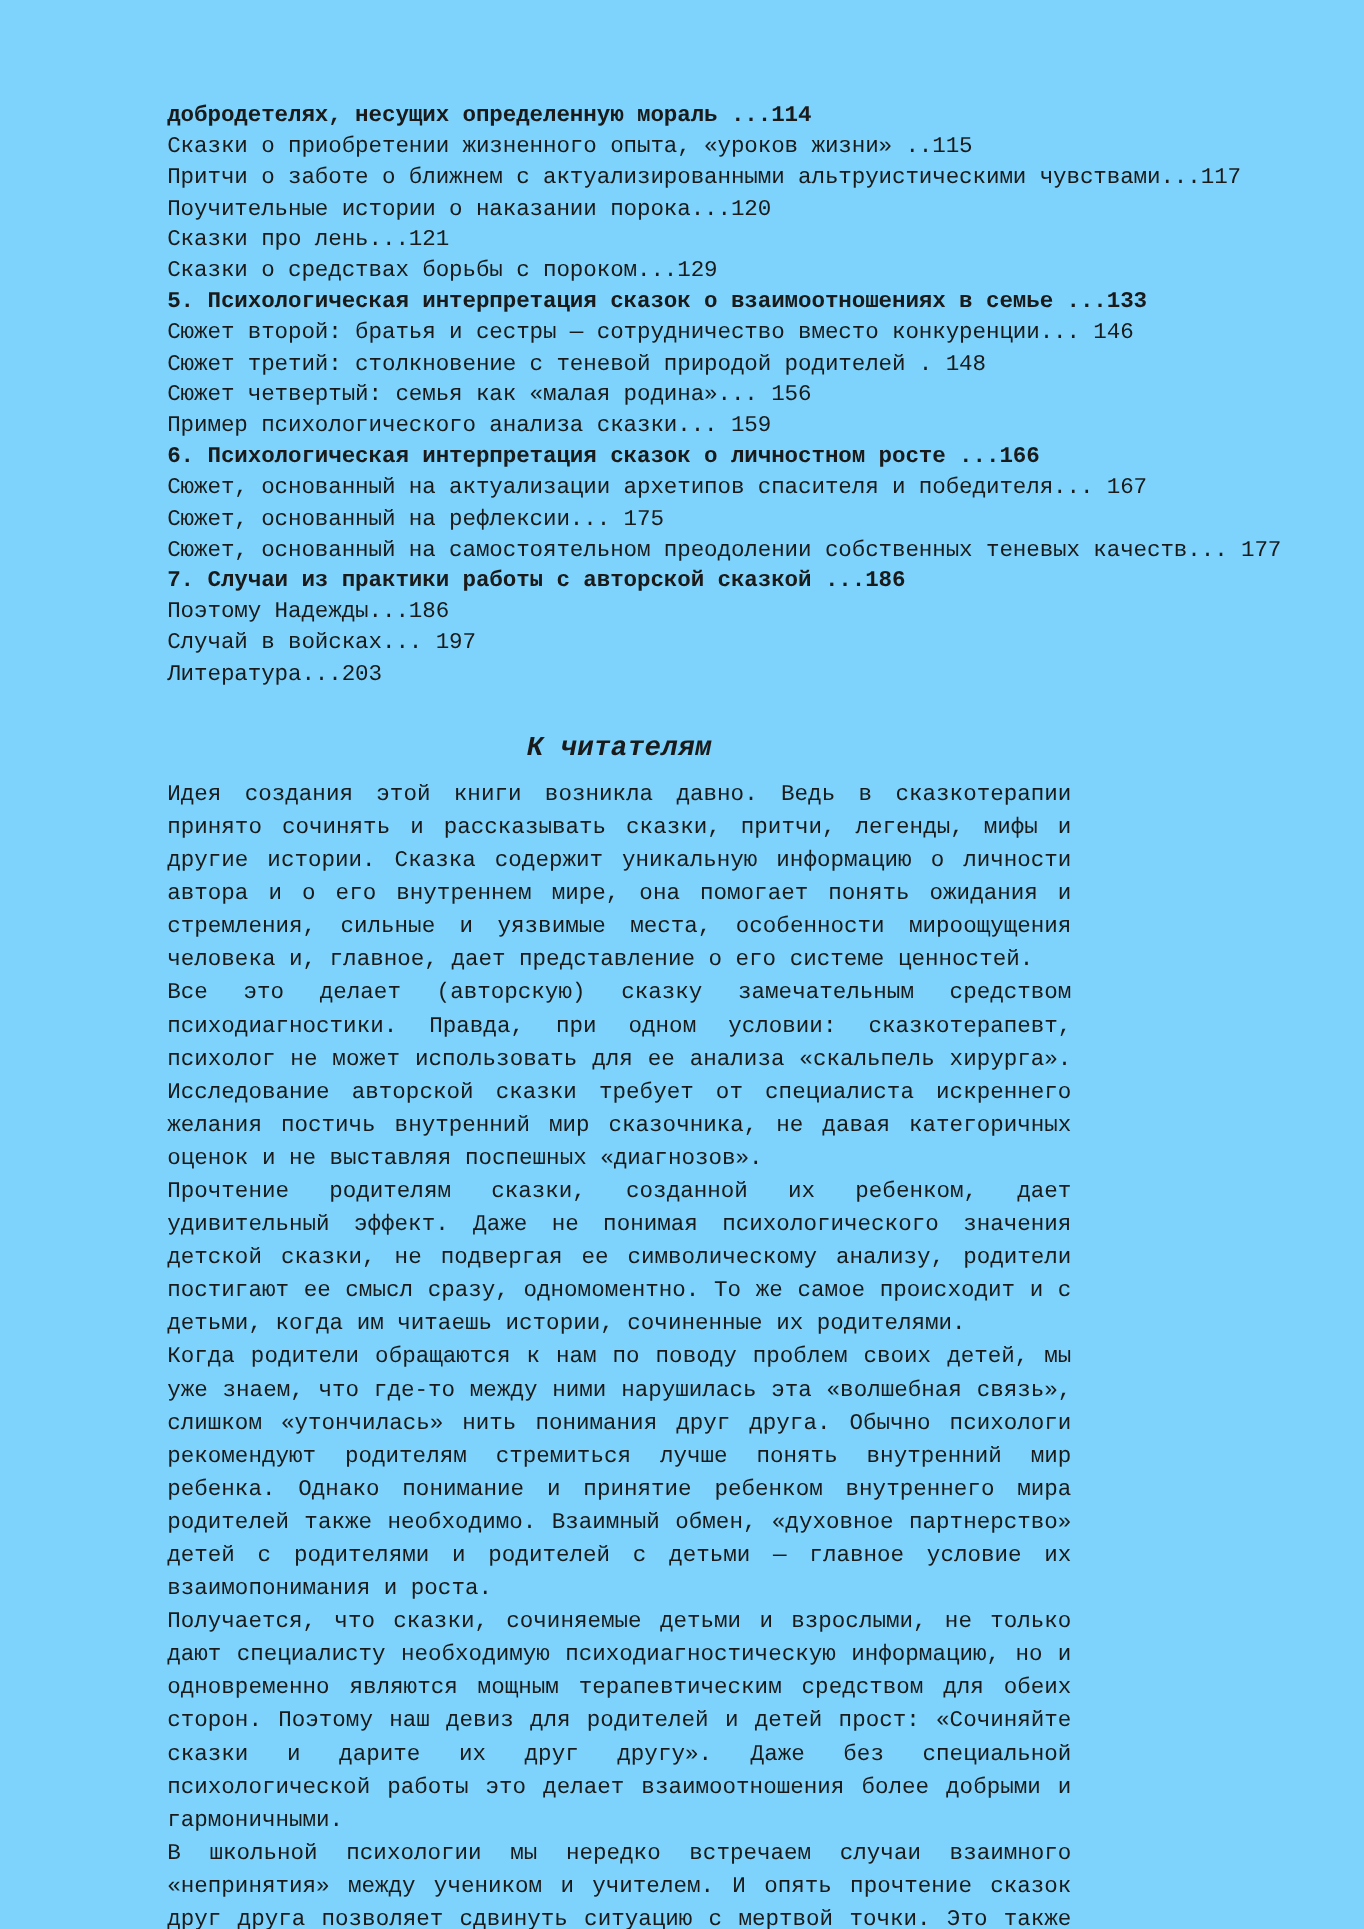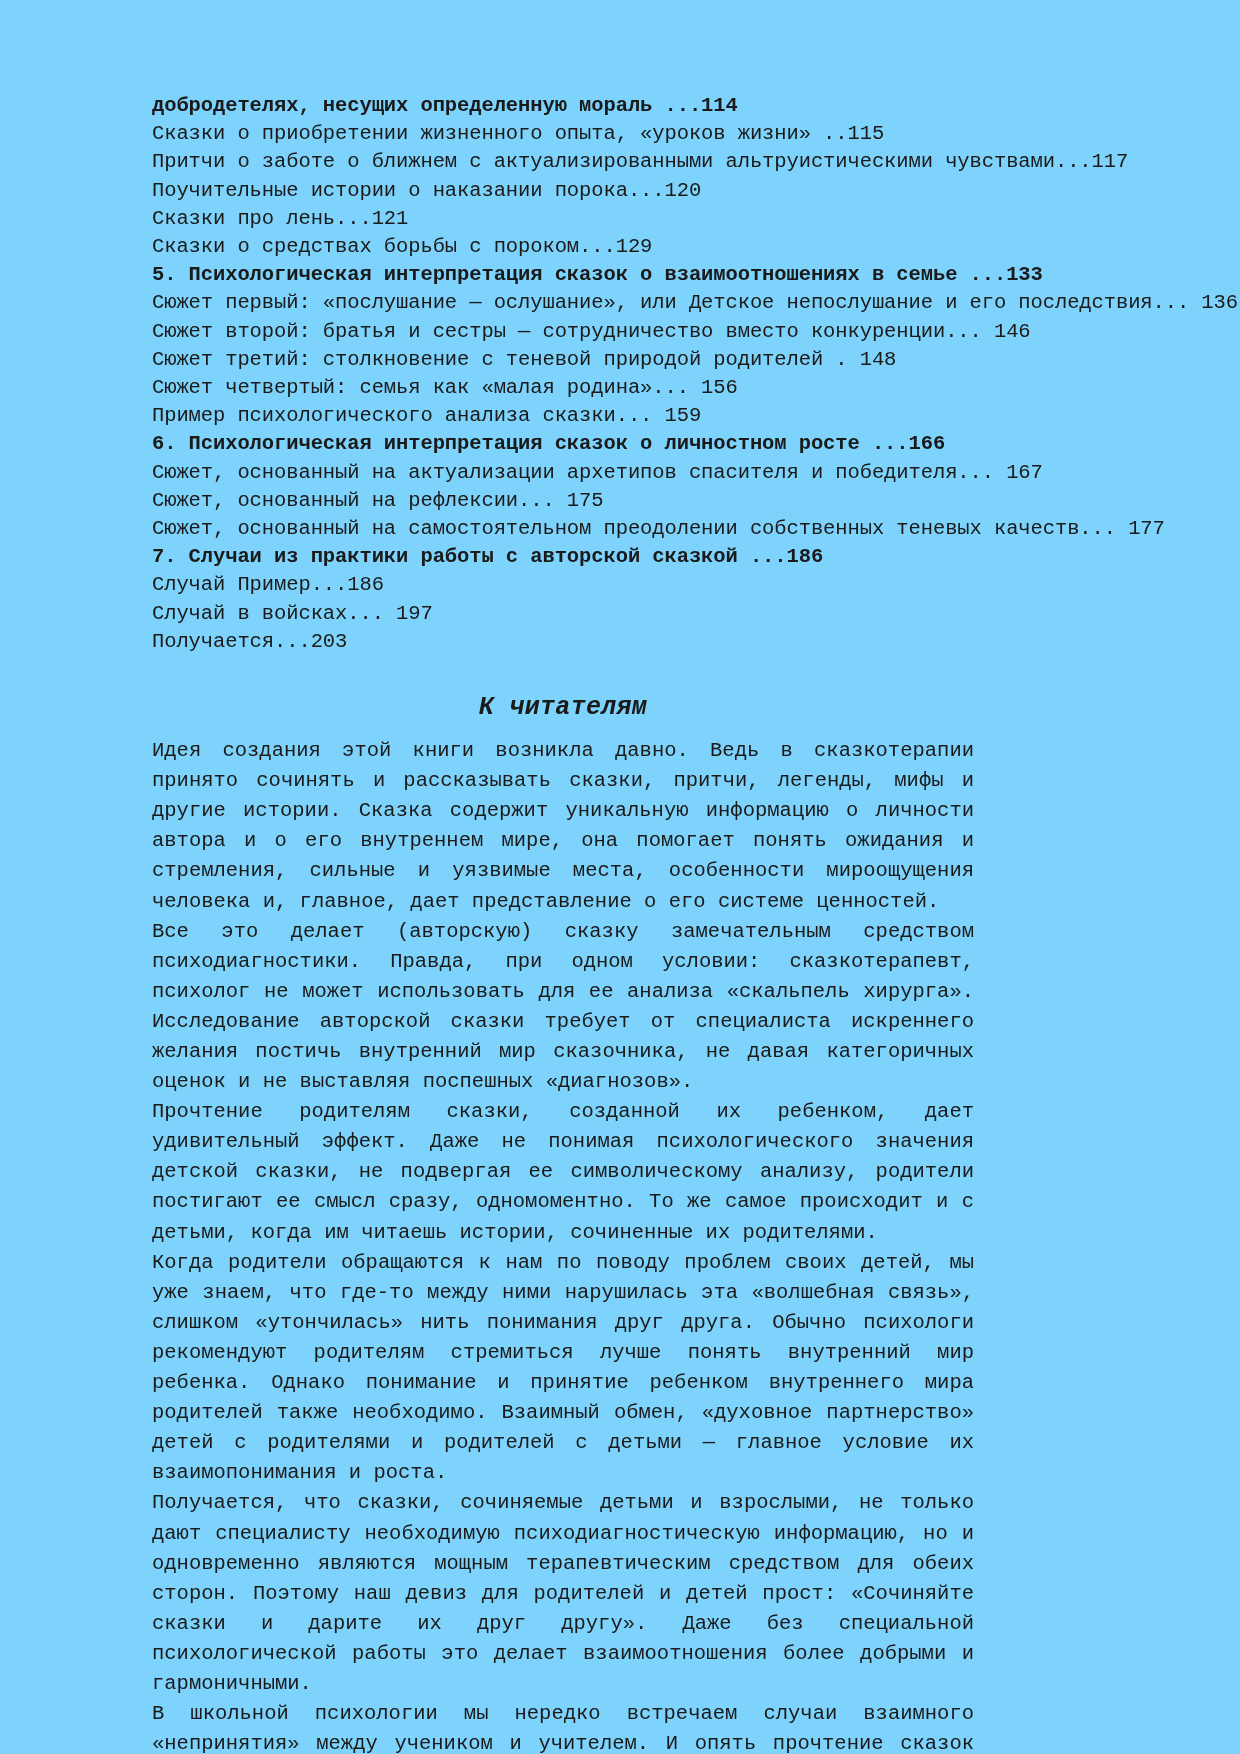--- a/index.html
+++ b/index.html
@@ -68,33 +68,32 @@
   <div class="page-content">
 
     <div class="toc">
       <div class="toc-line bold">добродетелях, несущих определенную мораль ...114</div>
       <div class="toc-line">Сказки о приобретении жизненного опыта, «уроков жизни» ..115</div>
       <div class="toc-line">Притчи о заботе о ближнем с актуализированными альтруистическими чувствами...117</div>
       <div class="toc-line">Поучительные истории о наказании порока...120</div>
       <div class="toc-line">Сказки про лень...121</div>
       <div class="toc-line">Сказки о средствах борьбы с пороком...129</div>
       <div class="toc-line bold">5. Психологическая интерпретация сказок о взаимоотношениях в семье ...133</div>
-      <div class="toc-line">Сюжет первый: «послушание — ослушание», или Детское непослушание и его последствия... 136</div>
       <div class="toc-line">Сюжет второй: братья и сестры — сотрудничество вместо конкуренции... 146</div>
       <div class="toc-line">Сюжет третий: столкновение с теневой природой родителей . 148</div>
       <div class="toc-line">Сюжет четвертый: семья как «малая родина»... 156</div>
       <div class="toc-line">Пример психологического анализа сказки... 159</div>
       <div class="toc-line bold">6. Психологическая интерпретация сказок о личностном росте ...166</div>
       <div class="toc-line">Сюжет, основанный на актуализации архетипов спасителя и победителя... 167</div>
       <div class="toc-line">Сюжет, основанный на рефлексии... 175</div>
       <div class="toc-line">Сюжет, основанный на самостоятельном преодолении собственных теневых качеств... 177</div>
       <div class="toc-line bold">7. Случаи из практики работы с авторской сказкой ...186</div>
-      <div class="toc-line">Случай Пример...186</div>
+      <div class="toc-line">Поэтому Надежды...186</div>
       <div class="toc-line">Случай в войсках... 197</div>
-      <div class="toc-line">Получается...203</div>
+      <div class="toc-line">Литература...203</div>
     </div>
 
     <h2 class="foreword-heading">К читателям</h2>
 
     <div class="foreword">
       <p>Идея создания этой книги возникла давно. Ведь в сказкотерапии принято сочинять и рассказывать сказки, притчи, легенды, мифы и другие истории. Сказка содержит уникальную информацию о личности автора и о его внутреннем мире, она помогает понять ожидания и стремления, сильные и уязвимые места, особенности мироощущения человека и, главное, дает представление о его системе ценностей.</p>
       <p>Все это делает (авторскую) сказку замечательным средством психодиагностики. Правда, при одном условии: сказкотерапевт, психолог не может использовать для ее анализа «скальпель хирурга». Исследование авторской сказки требует от специалиста искреннего желания постичь внутренний мир сказочника, не давая категоричных оценок и не выставляя поспешных «диагнозов».</p>
       <p>Прочтение родителям сказки, созданной их ребенком, дает удивительный эффект. Даже не понимая психологического значения детской сказки, не подвергая ее символическому анализу, родители постигают ее смысл сразу, одномоментно. То же самое происходит и с детьми, когда им читаешь истории, сочиненные их родителями.</p>
       <p>Когда родители обращаются к нам по поводу проблем своих детей, мы уже знаем, что где-то между ними нарушилась эта «волшебная связь», слишком «утончилась» нить понимания друг друга. Обычно психологи рекомендуют родителям стремиться лучше понять внутренний мир ребенка. Однако понимание и принятие ребенком внутреннего мира родителей также необходимо. Взаимный обмен, «духовное партнерство» детей с родителями и родителей с детьми — главное условие их взаимопонимания и роста.</p>
       <p>Получается, что сказки, сочиняемые детьми и взрослыми, не только дают специалисту необходимую психодиагностическую информацию, но и одновременно являются мощным терапевтическим средством для обеих сторон. Поэтому наш девиз для родителей и детей прост: «Сочиняйте сказки и дарите их друг другу». Даже без специальной психологической работы это делает взаимоотношения более добрыми и гармоничными.</p>

